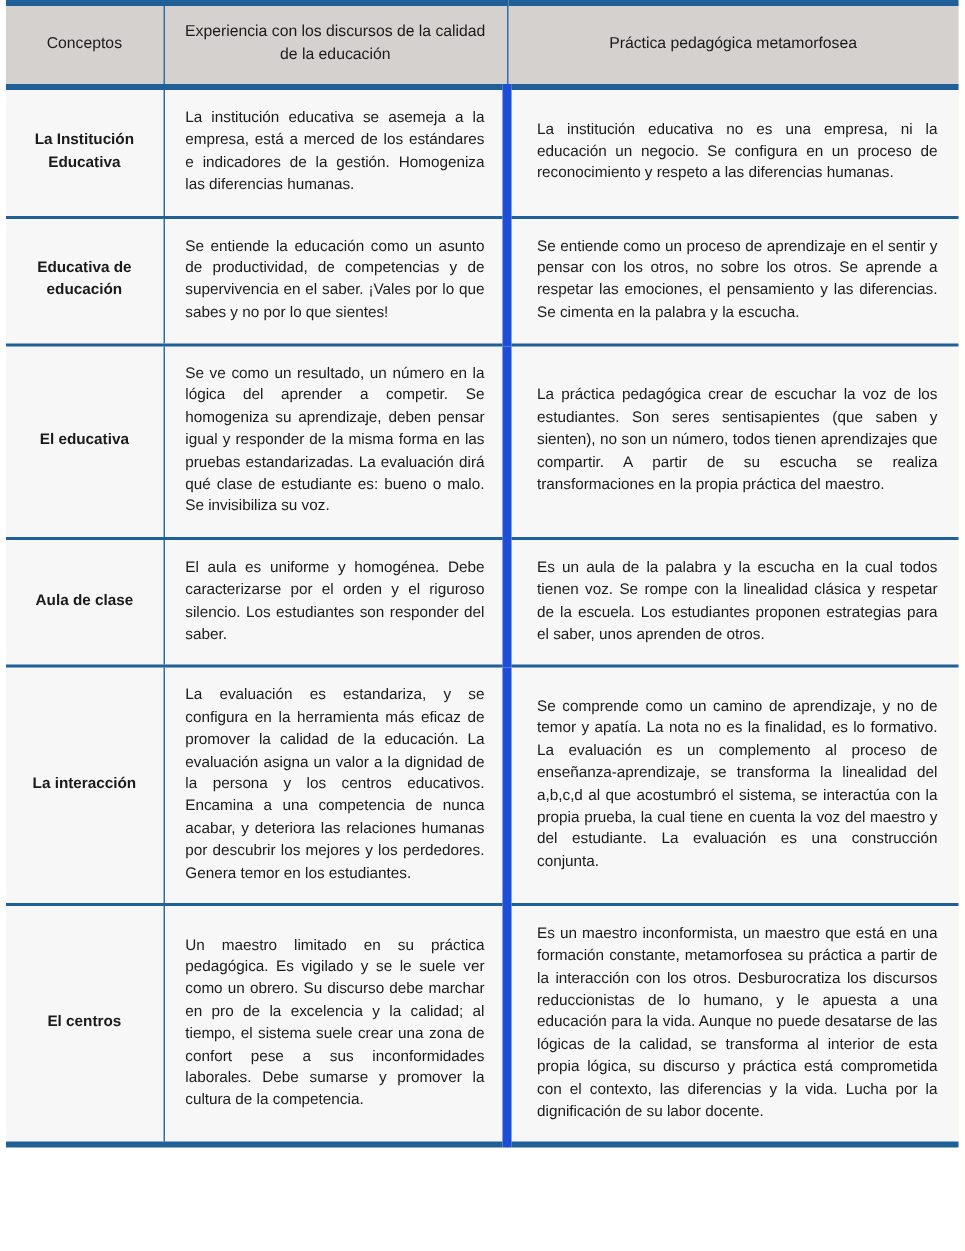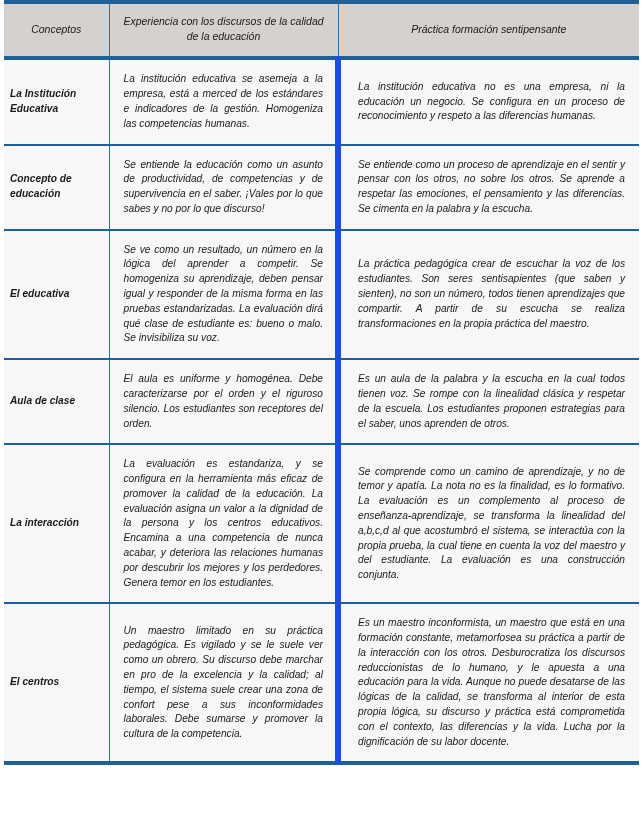--- a/index.html
+++ b/index.html
@@ -19,21 +19,20 @@
     width: 643px;
     box-sizing: border-box;
     padding: 0 4px 0 4px;
   }
 
   table.comparison-table {
     width: 635px;
     border-collapse: collapse;
     table-layout: fixed;
     background: #fef9c3;
-    font-style: italic;
   }
 
   
   col.col-concept  { width: 105px; }
   col.col-exp      { width: 229px; }
   col.col-prac     { width: 301px; }
 
   
   thead tr.header-row th {
     background: #d4d1ce;
@@ -59,20 +58,21 @@
     font-size: 10.2px;
     line-height: 1.45;
     vertical-align: middle;
     color: #1a1a1a;
   }
   tbody tr:last-child td {
     border-bottom: 4px solid #1f6099;
   }
 
   td.cell-concept {
+    text-align: center;
     font-weight: bold;
     font-size: 10.2px;
     padding-left: 6px;
     padding-right: 6px;
   }
   td.cell-exp {
     text-align: justify;
     text-justify: inter-word;
     border-left: 1px solid #2f6fa8;
     padding-left: 14px;
@@ -93,42 +93,42 @@
   <table class="comparison-table">
     <colgroup>
       <col class="col-concept">
       <col class="col-exp">
       <col class="col-prac">
     </colgroup>
     <thead>
       <tr class="header-row">
         <th>Conceptos</th>
         <th class="divider-left">Experiencia con los discursos de la calidad de la educación</th>
-        <th class="divider-left">Práctica formación sentipensante</th>
+        <th class="divider-left">Práctica pedagógica metamorfosea</th>
       </tr>
     </thead>
     <tbody>
       <tr>
         <td class="cell-concept">La Institución Educativa</td>
-        <td class="cell-exp">La institución educativa se asemeja a la empresa, está a merced de los estándares e indicadores de la gestión. Homogeniza las competencias humanas.</td>
+        <td class="cell-exp">La institución educativa se asemeja a la empresa, está a merced de los estándares e indicadores de la gestión. Homogeniza las diferencias humanas.</td>
         <td class="cell-prac">La institución educativa no es una empresa, ni la educación un negocio. Se configura en un proceso de reconocimiento y respeto a las diferencias humanas.</td>
       </tr>
       <tr>
-        <td class="cell-concept">Concepto de educación</td>
-        <td class="cell-exp">Se entiende la educación como un asunto de productividad, de competencias y de supervivencia en el saber. ¡Vales por lo que sabes y no por lo que discurso!</td>
+        <td class="cell-concept">Educativa de educación</td>
+        <td class="cell-exp">Se entiende la educación como un asunto de productividad, de competencias y de supervivencia en el saber. ¡Vales por lo que sabes y no por lo que sientes!</td>
         <td class="cell-prac">Se entiende como un proceso de aprendizaje en el sentir y pensar con los otros, no sobre los otros. Se aprende a respetar las emociones, el pensamiento y las diferencias. Se cimenta en la palabra y la escucha.</td>
       </tr>
       <tr>
         <td class="cell-concept">El educativa</td>
         <td class="cell-exp">Se ve como un resultado, un número en la lógica del aprender a competir. Se homogeniza su aprendizaje, deben pensar igual y responder de la misma forma en las pruebas estandarizadas. La evaluación dirá qué clase de estudiante es: bueno o malo. Se invisibiliza su voz.</td>
         <td class="cell-prac">La práctica pedagógica crear de escuchar la voz de los estudiantes. Son seres sentisapientes (que saben y sienten), no son un número, todos tienen aprendizajes que compartir. A partir de su escucha se realiza transformaciones en la propia práctica del maestro.</td>
       </tr>
       <tr>
         <td class="cell-concept">Aula de clase</td>
-        <td class="cell-exp">El aula es uniforme y homogénea. Debe caracterizarse por el orden y el riguroso silencio. Los estudiantes son receptores del orden.</td>
+        <td class="cell-exp">El aula es uniforme y homogénea. Debe caracterizarse por el orden y el riguroso silencio. Los estudiantes son responder del saber.</td>
         <td class="cell-prac">Es un aula de la palabra y la escucha en la cual todos tienen voz. Se rompe con la linealidad clásica y respetar de la escuela. Los estudiantes proponen estrategias para el saber, unos aprenden de otros.</td>
       </tr>
       <tr>
         <td class="cell-concept">La interacción</td>
         <td class="cell-exp">La evaluación es estandariza, y se configura en la herramienta más eficaz de promover la calidad de la educación. La evaluación asigna un valor a la dignidad de la persona y los centros educativos. Encamina a una competencia de nunca acabar, y deteriora las relaciones humanas por descubrir los mejores y los perdedores. Genera temor en los estudiantes.</td>
         <td class="cell-prac">Se comprende como un camino de aprendizaje, y no de temor y apatía. La nota no es la finalidad, es lo formativo. La evaluación es un complemento al proceso de enseñanza-aprendizaje, se transforma la linealidad del a,b,c,d al que acostumbró el sistema, se interactúa con la propia prueba, la cual tiene en cuenta la voz del maestro y del estudiante. La evaluación es una construcción conjunta.</td>
       </tr>
       <tr>
         <td class="cell-concept">El centros</td>
         <td class="cell-exp">Un maestro limitado en su práctica pedagógica. Es vigilado y se le suele ver como un obrero. Su discurso debe marchar en pro de la excelencia y la calidad; al tiempo, el sistema suele crear una zona de confort pese a sus inconformidades laborales. Debe sumarse y promover la cultura de la competencia.</td>

